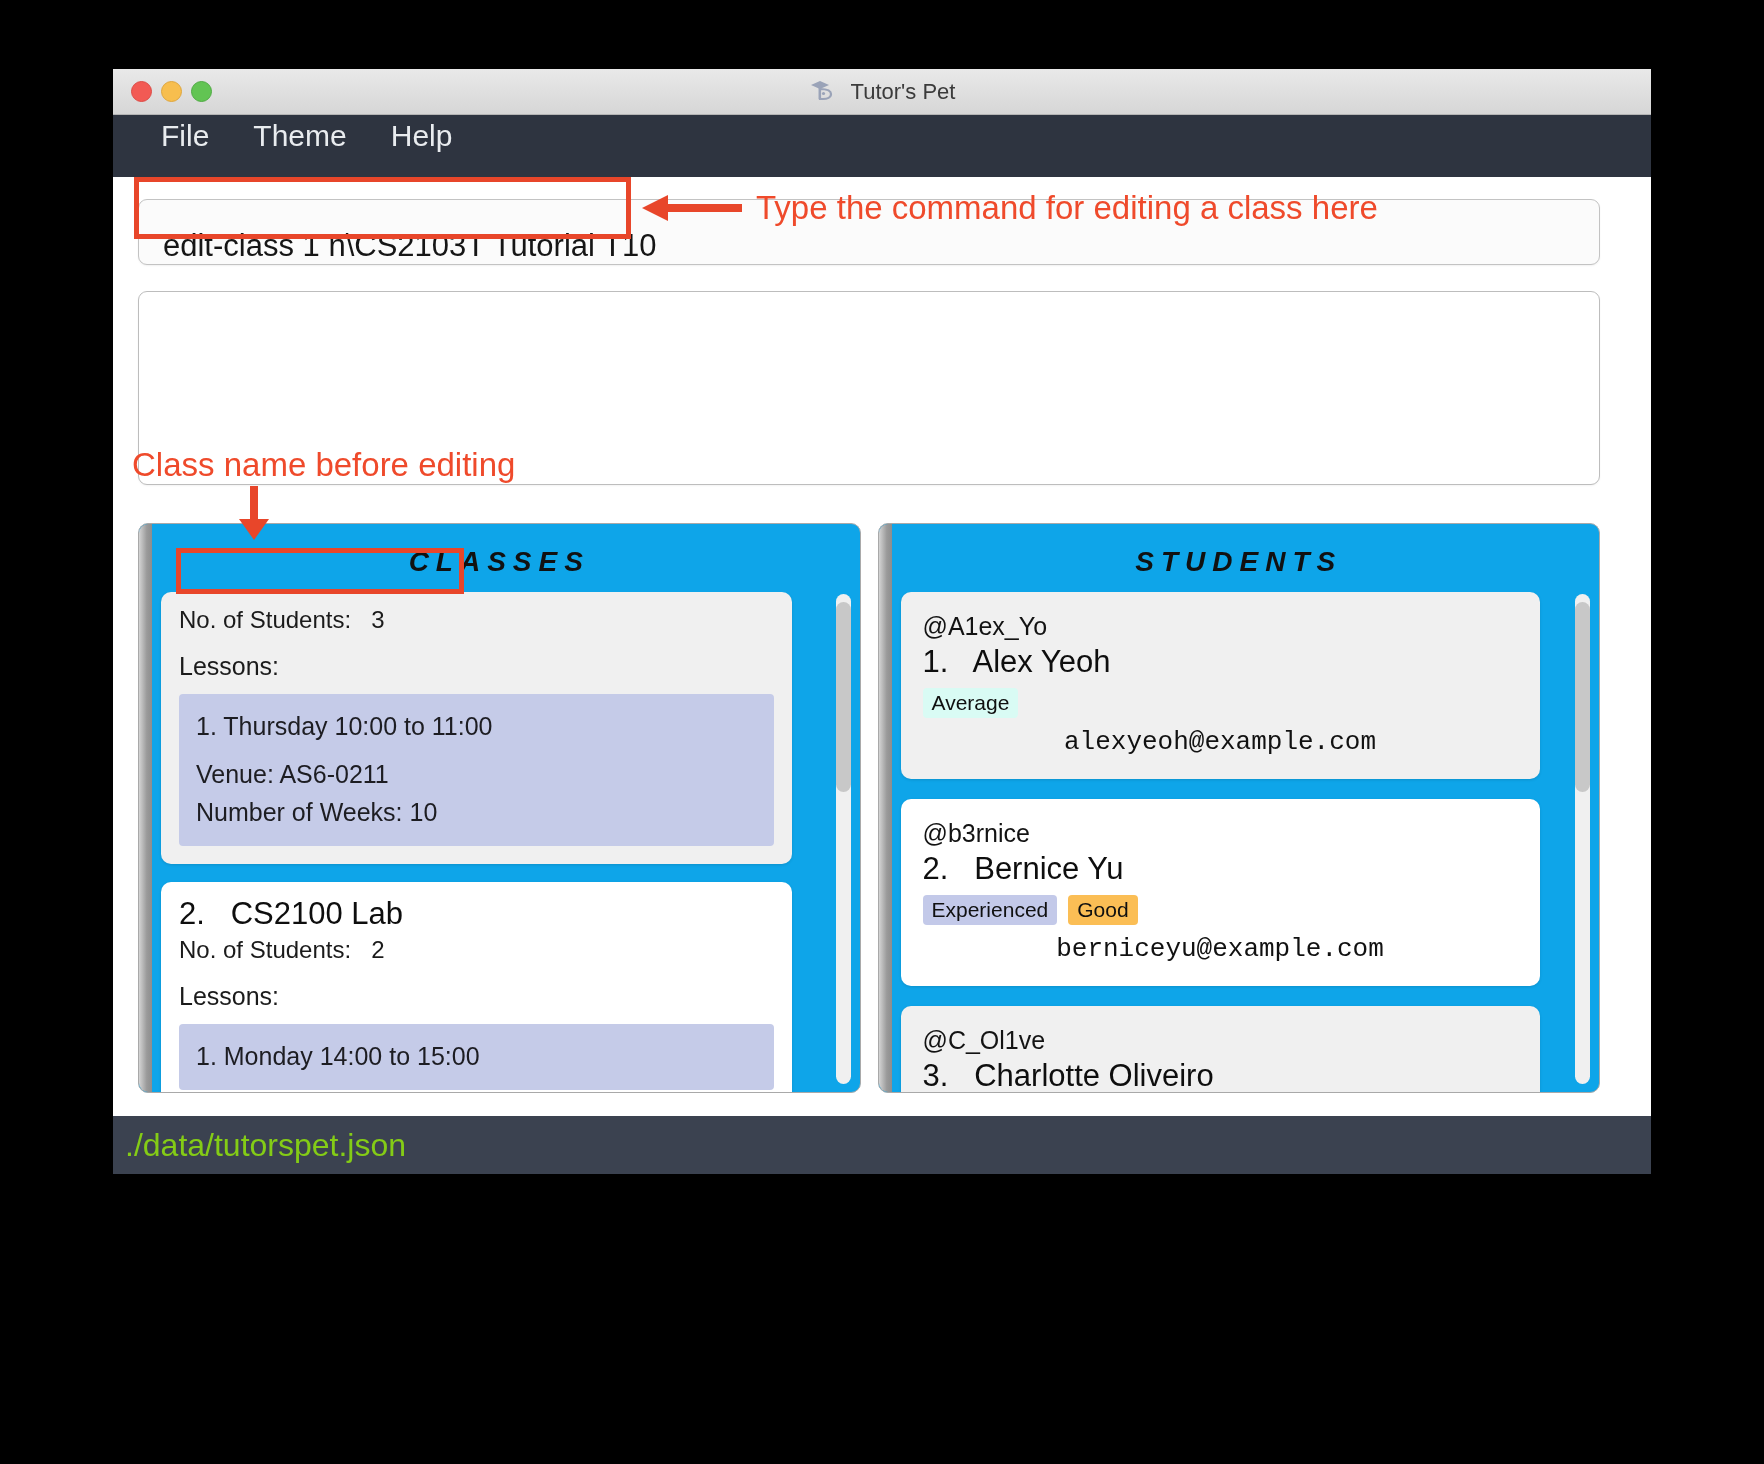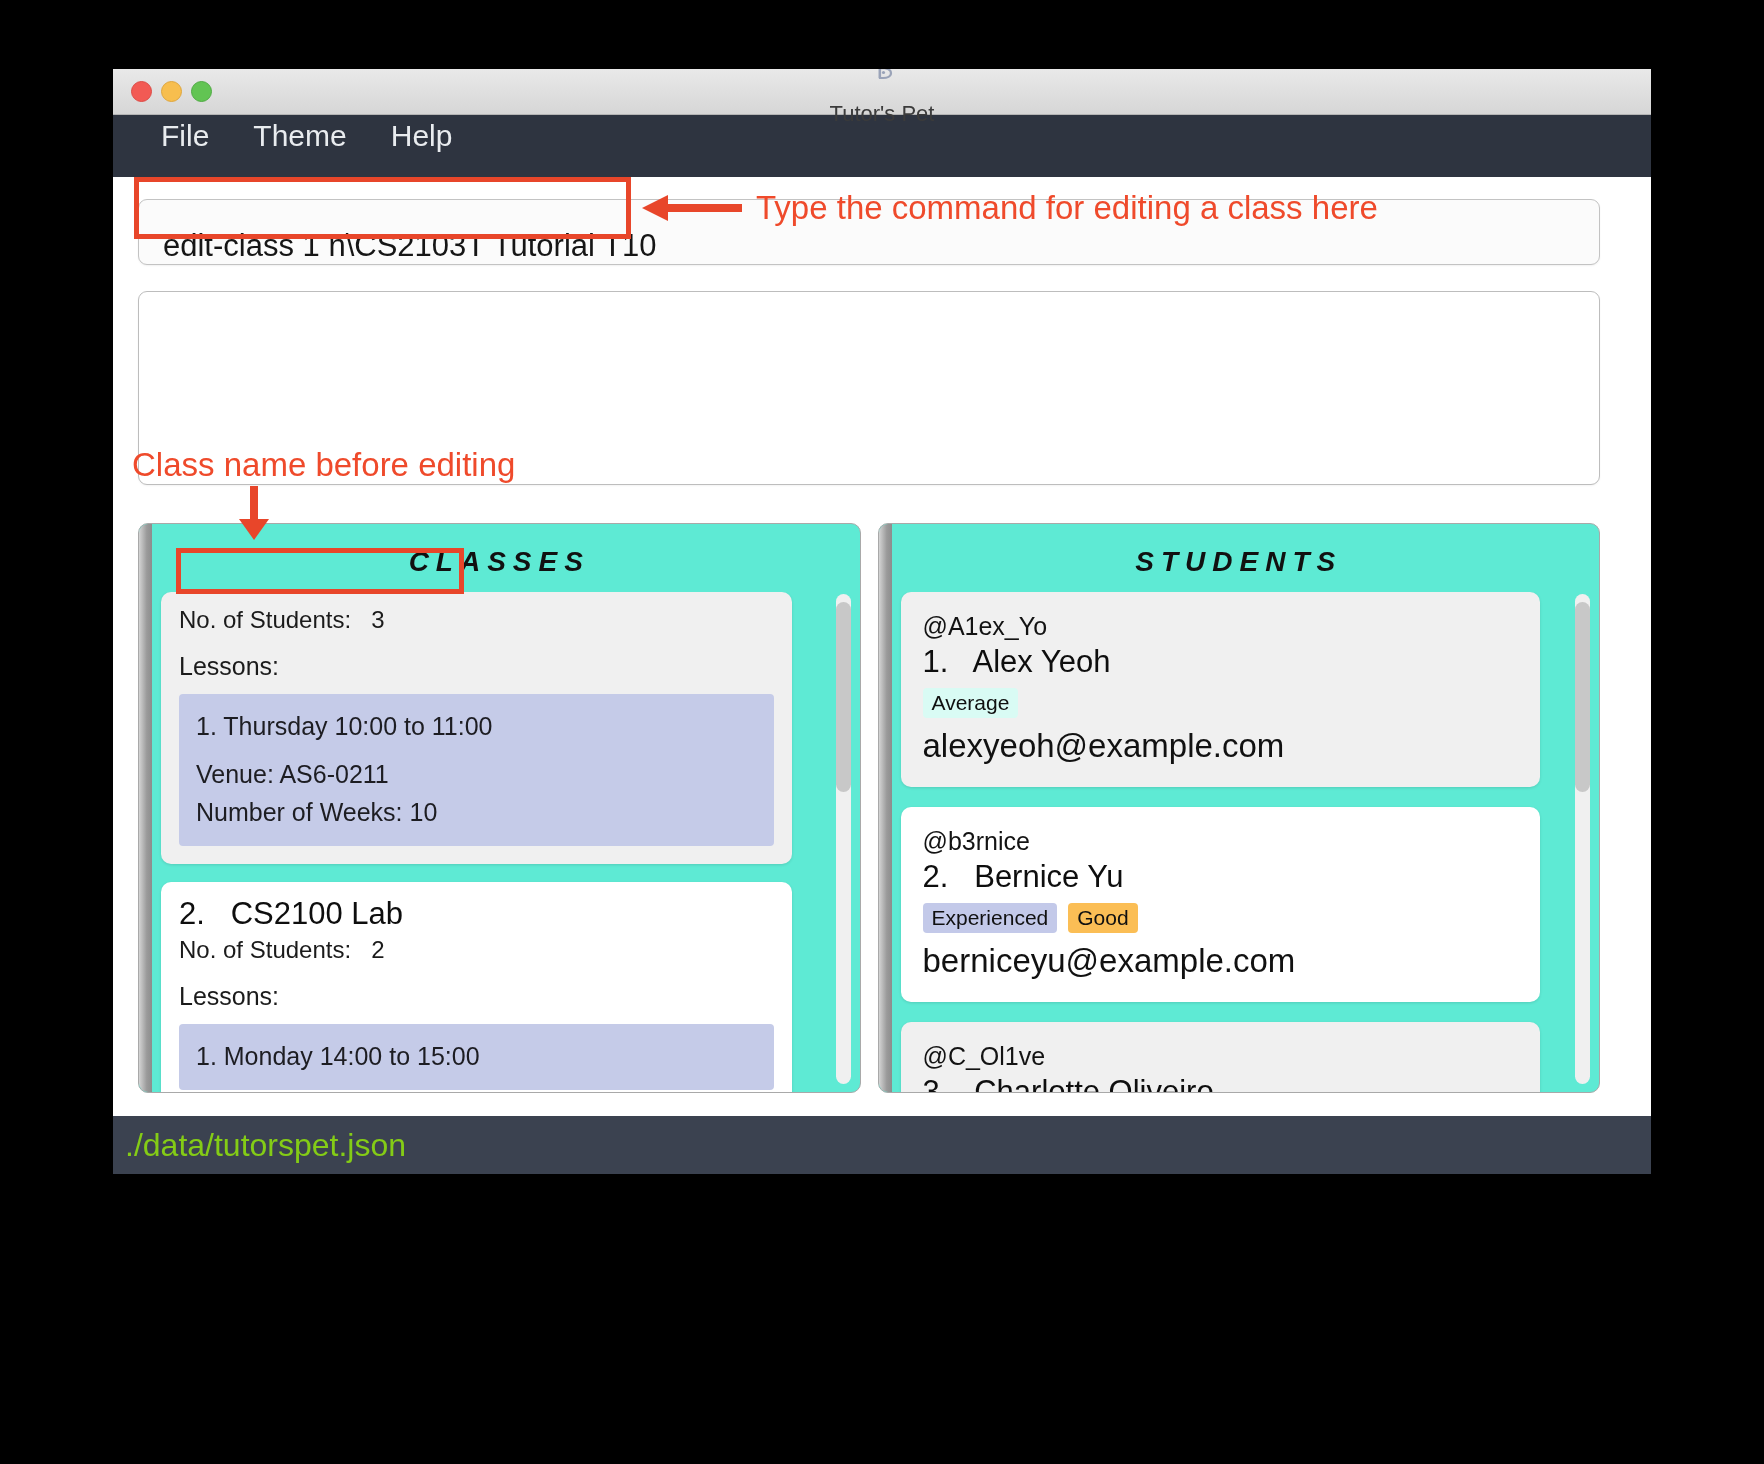--- a/index.html
+++ b/index.html
@@ -56,21 +56,20 @@
   .dot.green  { background: #62c453; border: 1px solid #4fab43; }
 
   .title-center {
     position: absolute;
     left: 0; right: 0;
     display: flex;
     align-items: center;
     justify-content: center;
     gap: 16px;
     pointer-events: none;
-    flex-direction: column;
   }
   .title-text {
     font-size: 22px;
     color: #3b3b3b;
     font-family: "Liberation Sans", sans-serif;
   }
   .cap-icon { display:block; }
 
   
   .menubar {
@@ -138,21 +137,21 @@
     left: 25px;
     top: 346px;
     width: 1462px;
     height: 570px;
     display: flex;
     gap: 17px;
   }
   .panel {
     position: relative;
     flex: 1;
-    background: #5eead4;
+    background: #0ea5e9;
     border: 1px solid #a9a9a9;
     border-radius: 10px;
     overflow: hidden;
   }
   .panel-head {
     text-align: center;
     padding-top: 22px;
     padding-bottom: 14px;
     font-size: 28px;
     font-weight: bold;
@@ -258,23 +257,24 @@
   }
   .tag {
     font-size: 21px;
     padding: 3px 9px;
     border-radius: 4px;
     color: #101010;
     font-family: "Liberation Sans", sans-serif;
     white-space: nowrap;
   }
   .student-email {
-    font-size: 33px;
+    font-size: 26px;
     color: #111111;
-    font-family: Liberation Sans, sans-serif;
+    font-family: Liberation Mono, monospace;
+    text-align: center;
   }
 
   
   .statusbar {
     position: absolute;
     left: 0; bottom: 0;
     width: 100%;
     height: 58px;
     background: #3b4250;
     display: flex;

